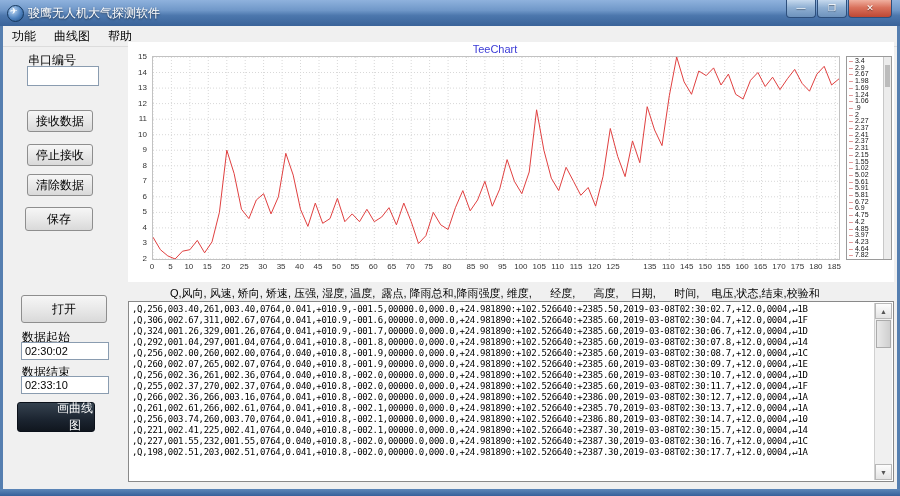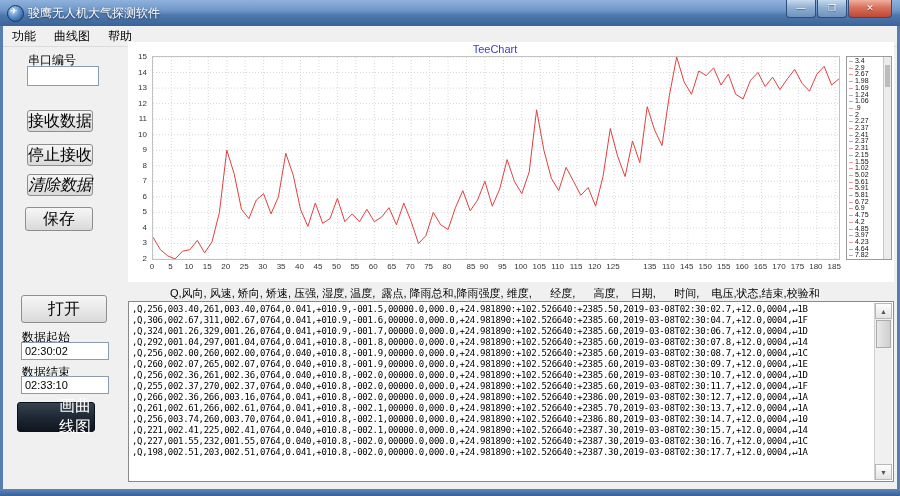--- a/index.html
+++ b/index.html
@@ -22,21 +22,21 @@
     color:#ffffff;font-size:9px;line-height:16px;text-align:center;text-shadow:0 1px 1px rgba(0,0,0,.5);cursor:default;}
   .wbtn.close{width:42px;background:linear-gradient(180deg,#f0b0a0,#d9715c 45%,#bd4734);}
   
   .menubar{position:absolute;left:3px;right:3px;top:26px;height:20px;background:#f0f0f0;border-bottom:1px solid #dcdcdc;display:flex;align-items:center;}
   .menu-item{font-size:12px;color:#000;padding:2px 9px;cursor:default;}
   
   .lbl{position:absolute;font-size:12px;color:#000;}
   .tinput{position:absolute;background:#fff;border:1px solid #8a9cb0;font-size:11px;padding:8px 3px;
     font-family:"Liberation Sans","DejaVu Sans",sans-serif;box-sizing:border-box;}
   .btn{position:absolute;background:linear-gradient(180deg,#f6f6f6,#eaeaea 45%,#d9d9d9);
-    border:1px solid #8e8e8e;border-radius:3px;font-size:16px;color:#000;text-align:center;cursor:default;
+    border:1px solid #8e8e8e;border-radius:3px;font-size:12px;color:#000;text-align:center;cursor:default;
     display:flex;align-items:center;justify-content:center;box-sizing:border-box;}
   .btn.dark{background:linear-gradient(180deg,#35424f,#1b2430 60%,#10161e);color:#ffffff;border:1px solid #0b111a;padding-left:38px;}
   
   .chart-panel{position:absolute;left:128px;top:42px;width:766px;height:240px;background:#ffffff;}
   .chart-title{position:absolute;left:24px;top:1px;width:686px;text-align:center;font-size:11px;color:#3b3bd6;}
   .plot{position:absolute;left:24px;top:14px;width:686px;height:202px;border:1px solid #c2c2c2;background:#ffffff;box-sizing:content-box;}
   .y-labels{position:absolute;left:0;top:14px;width:22px;height:202px;}
   .ytick{position:absolute;right:3px;font-size:8px;color:#333;}
   .x-labels{position:absolute;left:24px;top:220px;width:690px;height:12px;}
   .xtick{position:absolute;top:0;transform:translateX(-50%);font-size:8px;color:#333;}
@@ -80,21 +80,21 @@
   <div class="menubar">
     <span class="menu-item">功能</span>
     <span class="menu-item">曲线图</span>
     <span class="menu-item">帮助</span>
   </div>
 
   <div class="lbl" style="left:28px;top:52px;">串口编号</div>
   <input class="tinput" style="left: 27px; top: 66px; width: 72px; height: 20px;" value="">
   <div class="btn" style="left:27px;top:110px;width:66px;height:22px;">接收数据</div>
   <div class="btn" style="left:27px;top:144px;width:66px;height:22px;">停止接收</div>
-  <div class="btn" style="left:27px;top:174px;width:66px;height:22px;font-style:italic;">清除数据</div>
+  <div class="btn" style="left:27px;top:174px;width:66px;height:22px;">清除数据</div>
   <div class="btn" style="left:25px;top:207px;width:68px;height:24px;">保存</div>
   <div class="btn" style="left:21px;top:295px;width:86px;height:28px;">打开</div>
   <div class="lbl" style="left:22px;top:329px;">数据起始</div>
   <input class="tinput" style="left: 21px; top: 342px; width: 88px; height: 18px;" value="02:30:02">
   <div class="lbl" style="left:22px;top:364px;">数据结束</div>
   <input class="tinput" style="left: 21px; top: 376px; width: 88px; height: 18px;" value="02:33:10">
   <div class="btn dark" style="left:17px;top:402px;width:78px;height:30px;">画曲线图</div>
 
   <div class="chart-panel">
     <div class="chart-title">TeeChart</div>

